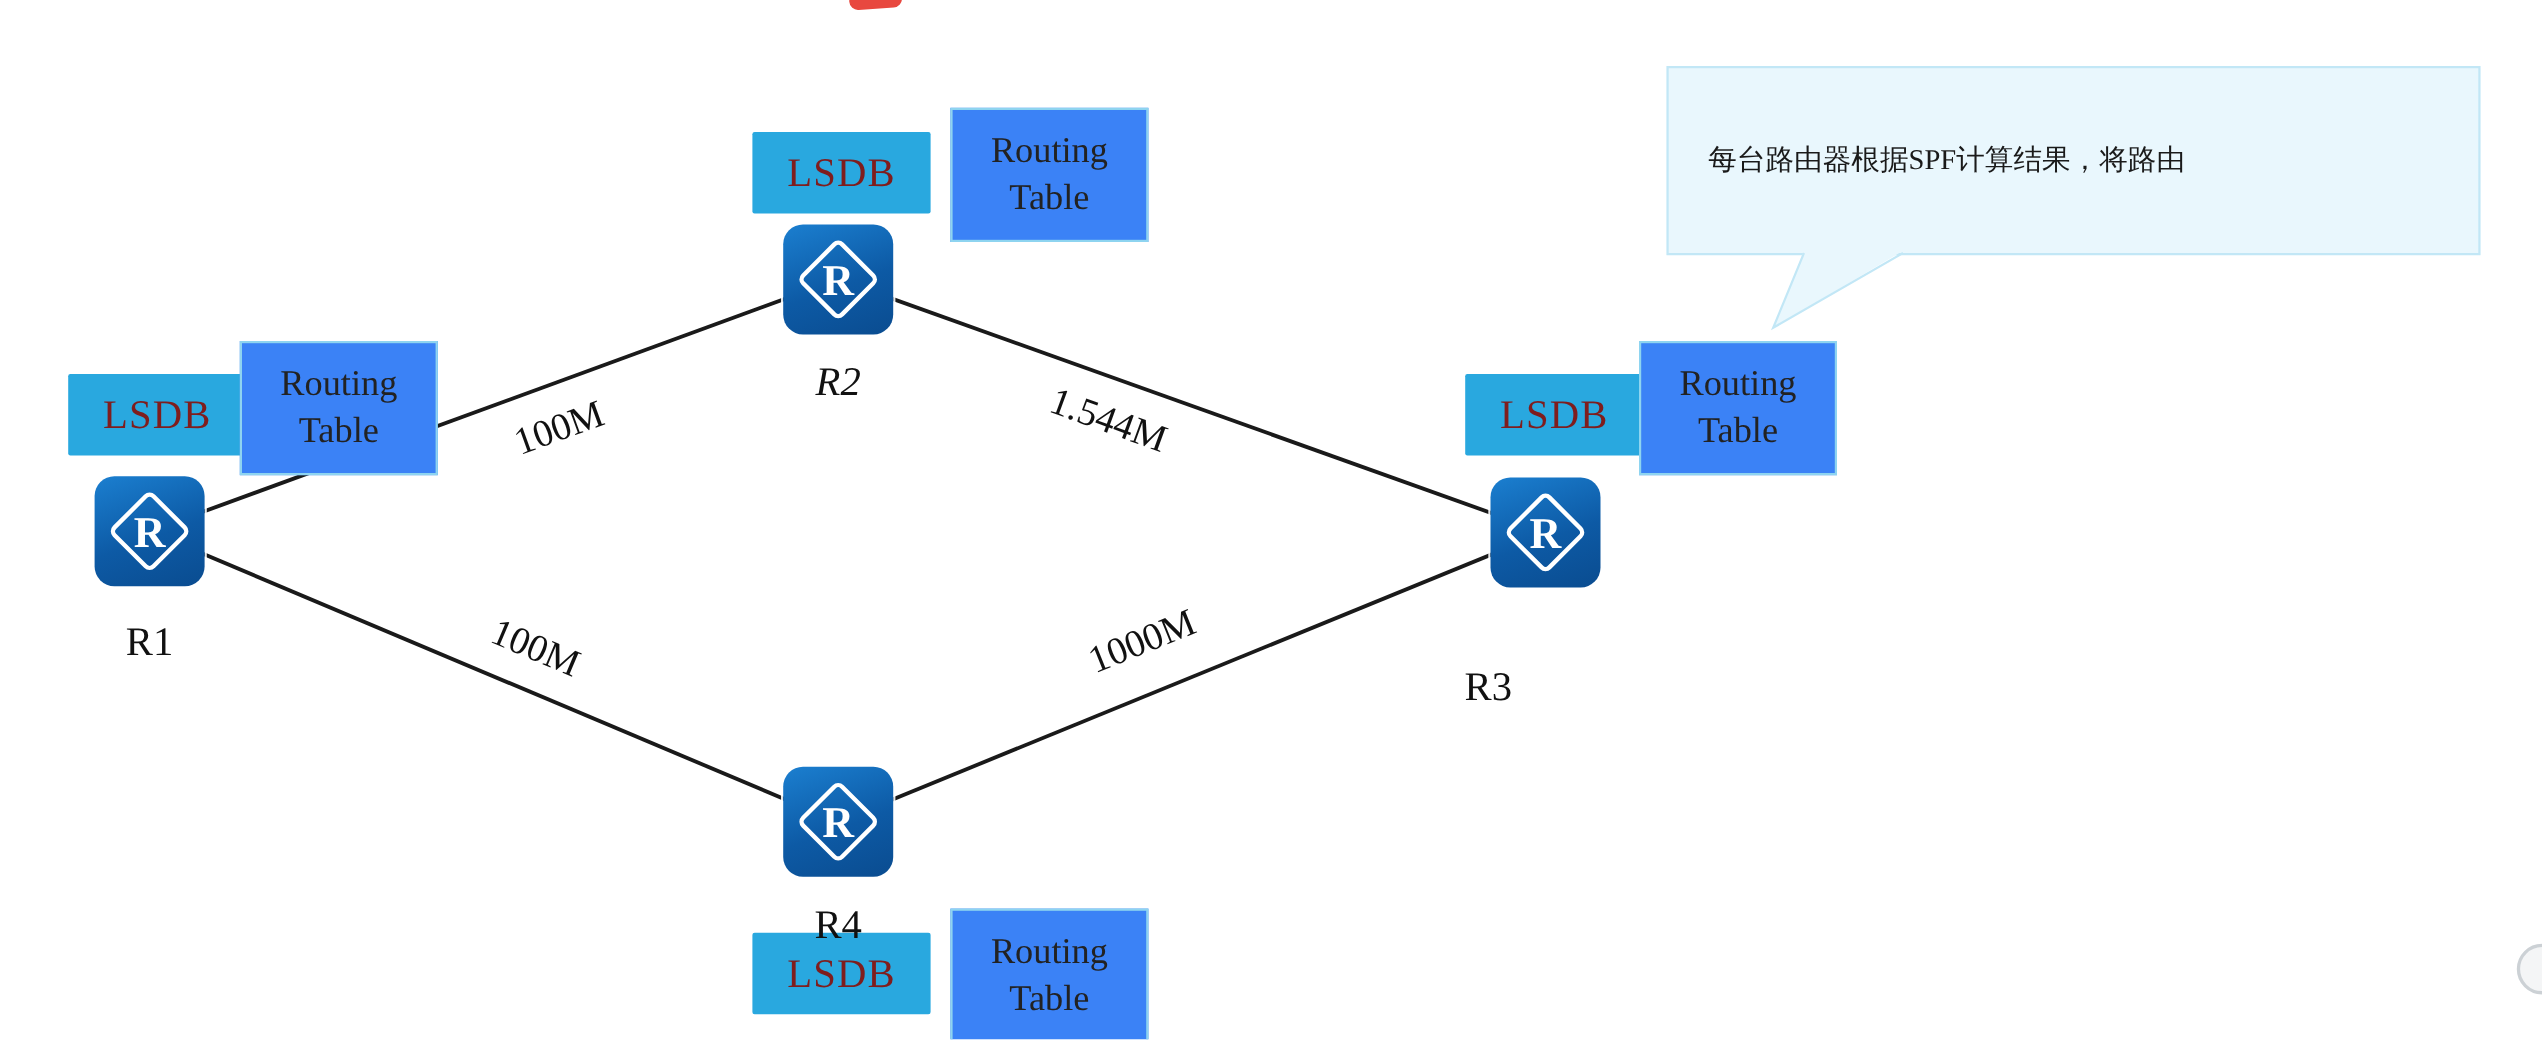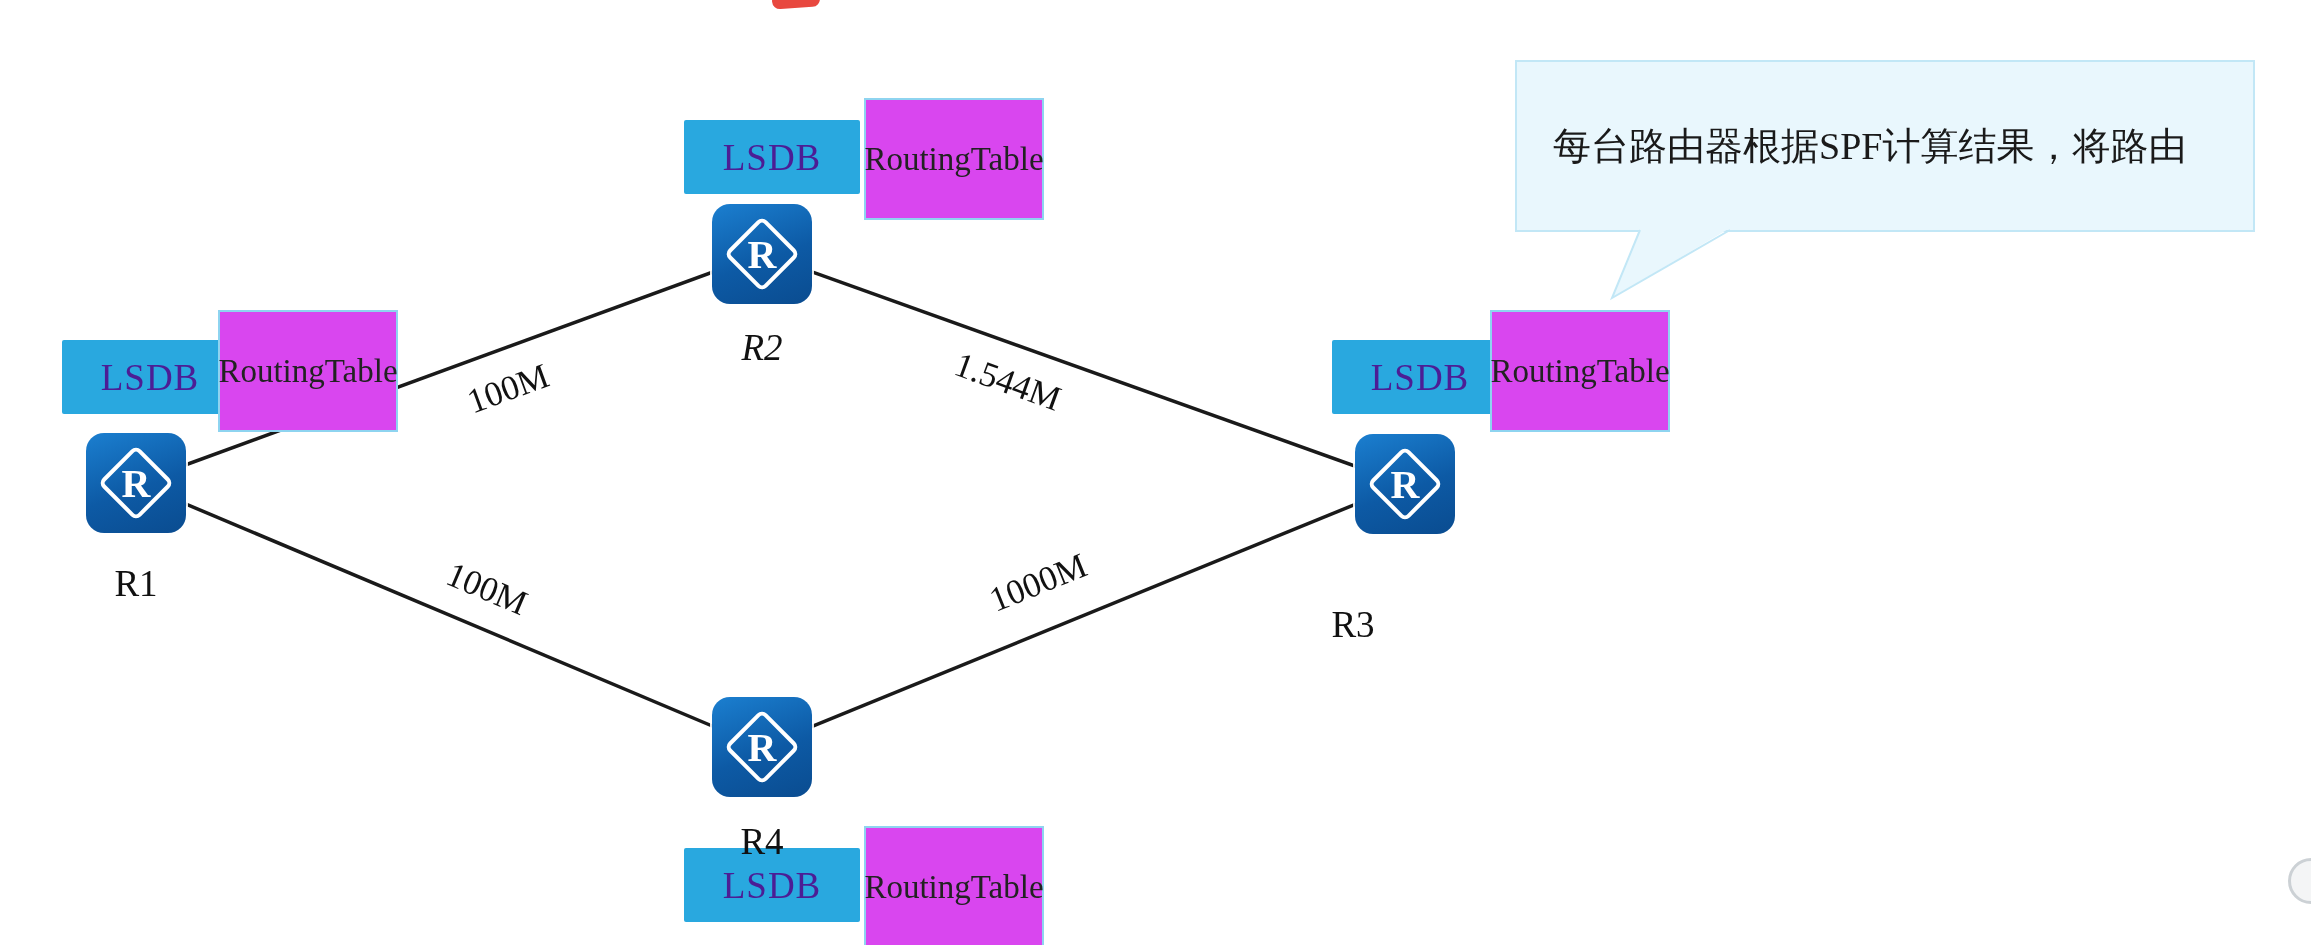--- a/index.html
+++ b/index.html
@@ -9,37 +9,37 @@
     background:#ffffff;
     overflow:hidden;
     font-family:"Liberation Serif","DejaVu Serif",serif;
     color:#1a1a1a;
   }
   
   #links-svg{position:absolute;left:0;top:0;z-index:1;}
   
   .lsdb{
     position:absolute;z-index:2;
-    width:176px;height:74px;
-    background:#29a8df;color:#4c1d95;
+    width:162px;height:74px;
+    background:#29a8df;color:#7f1d1d;
     display:flex;align-items:center;justify-content:center;
     font-size:37px;letter-spacing:1px;
     border-radius:2px;
   }
   #lsdb-r1{left:62px;top:340px;}
   #lsdb-r2{left:684px;top:120px;}
   #lsdb-r3{left:1332px;top:340px;}
   #lsdb-r4{left:684px;top:848px;}
   
   .rt-box{
     position:absolute;z-index:2;
     width:176px;height:118px;
-    background:#d946ef;
+    background:#3b82f6;
     border:2px solid #8ed4f0;
-    display:flex;flex-direction:row;align-items:center;justify-content:center;
+    display:flex;flex-direction:column;align-items:center;justify-content:center;
     font-size:33px;line-height:1.3;color:#222;
     text-align:center;
   }
   #rt-r1{left:218px;top:310px;}
   #rt-r2{left:864px;top:98px;}
   #rt-r3{left:1490px;top:310px;}
   #rt-r4{left:864px;top:826px;}
   
   .router-icon{
     position:absolute;z-index:3;
@@ -87,21 +87,21 @@
   
   .callout{
     position:absolute;z-index:2;
     left:1515px;top:60px;
     width:740px;height:172px;
     background:#e9f7fd;
     border:2px solid #c2e7f6;
     box-sizing:border-box;
     display:flex;flex-direction:column;justify-content:center;
     padding-left:36px;
-    font-size:38px;line-height:1.55;color:#1a1a1a;
+    font-size:26px;line-height:1.55;color:#1a1a1a;
   }
   #callout-tail{position:absolute;left:0;top:0;z-index:3;}
   
   .red-marker{
     position:absolute;z-index:4;
     left:772px;top:-8px;width:48px;height:16px;
     background:#e8483f;border-radius:9px;transform:rotate(-4deg);
   }
   .edge-widget{
     position:absolute;z-index:4;

